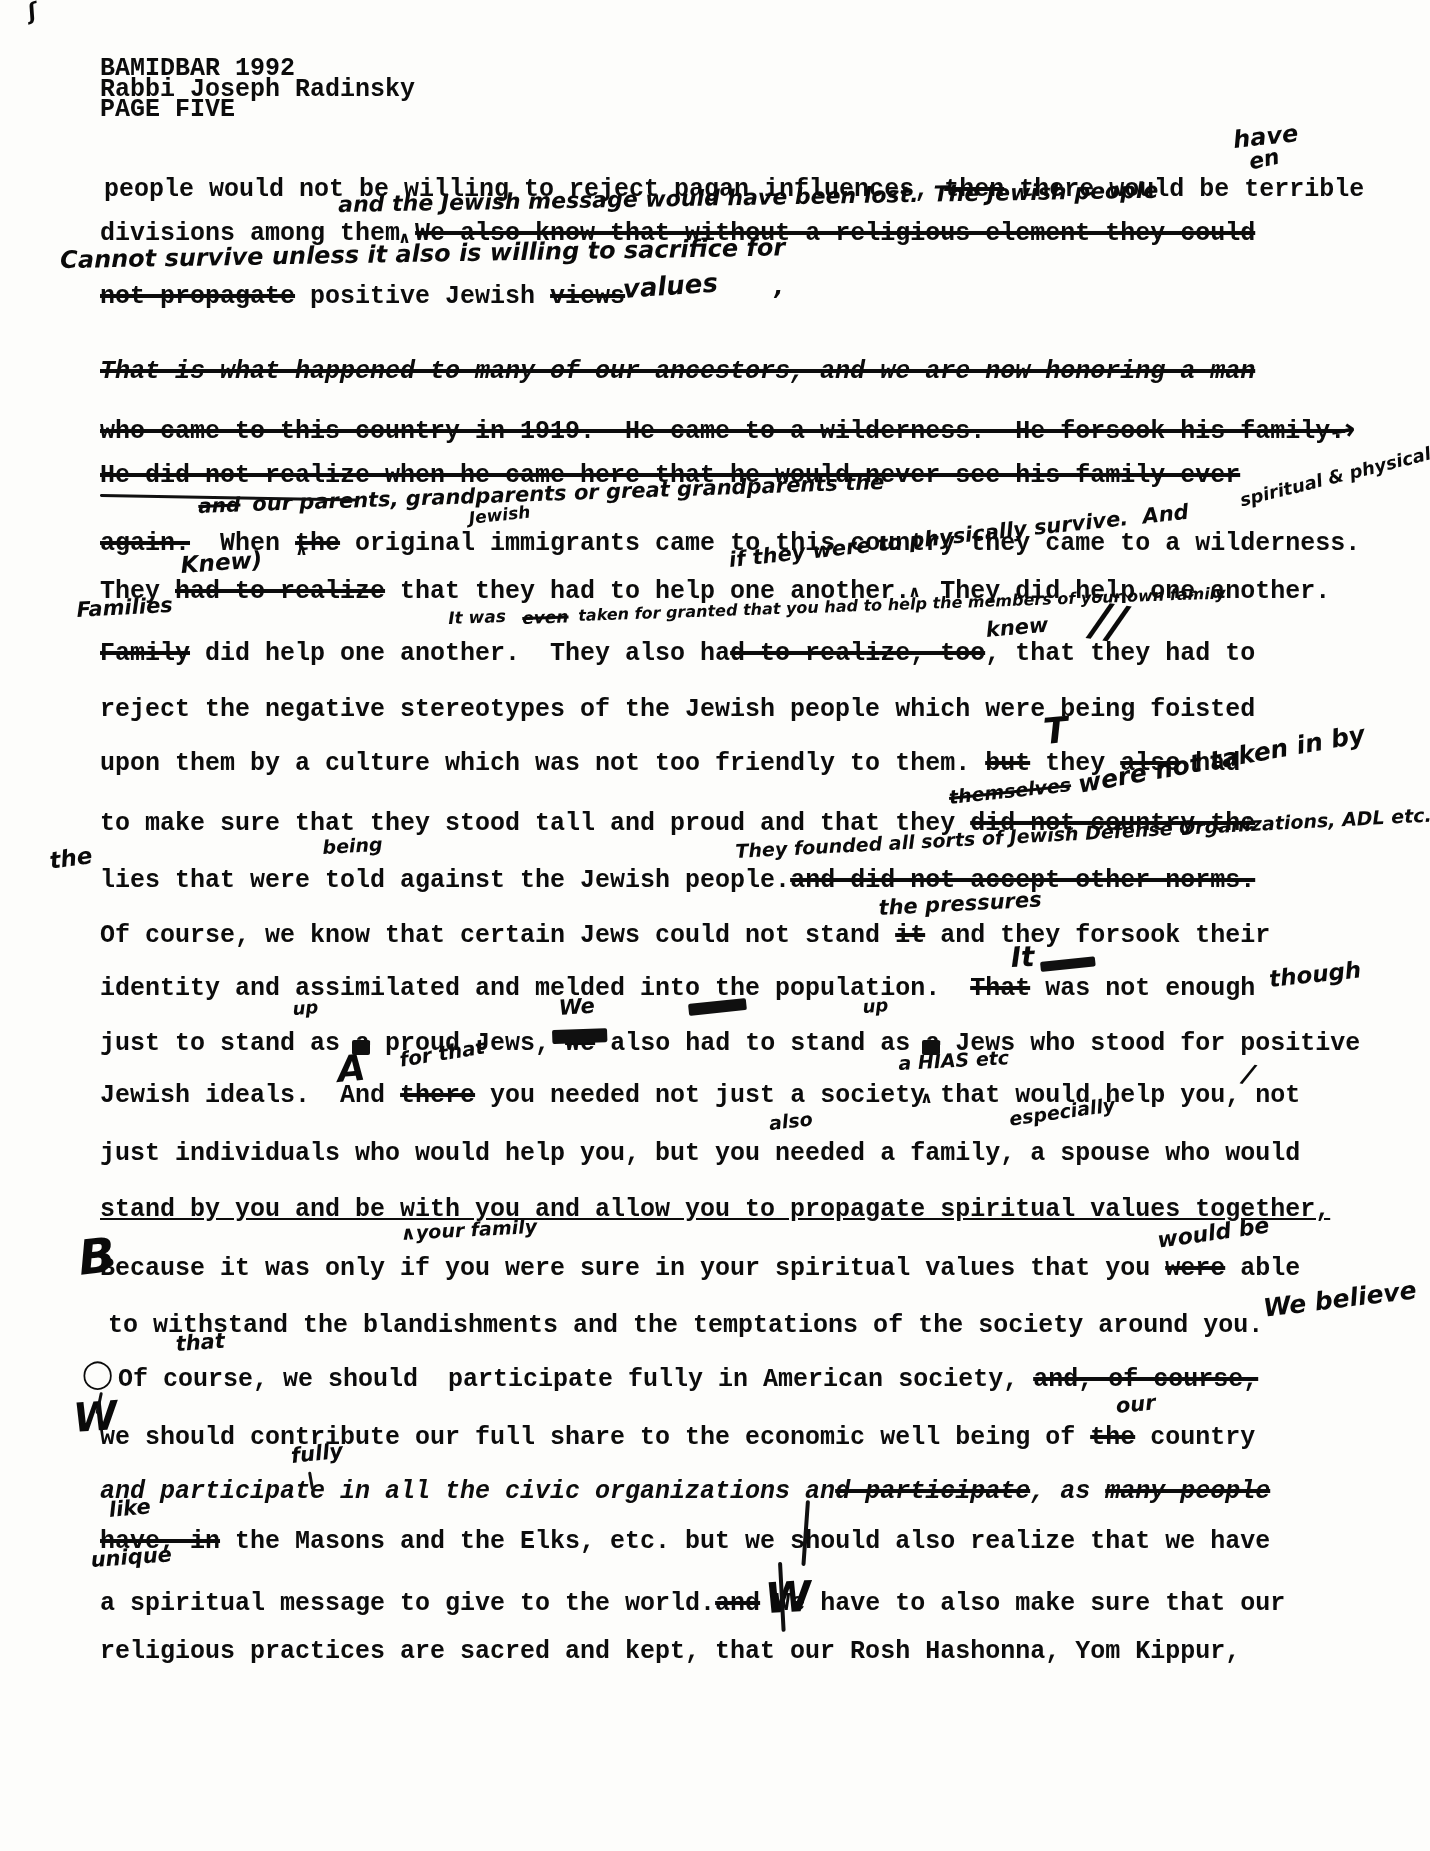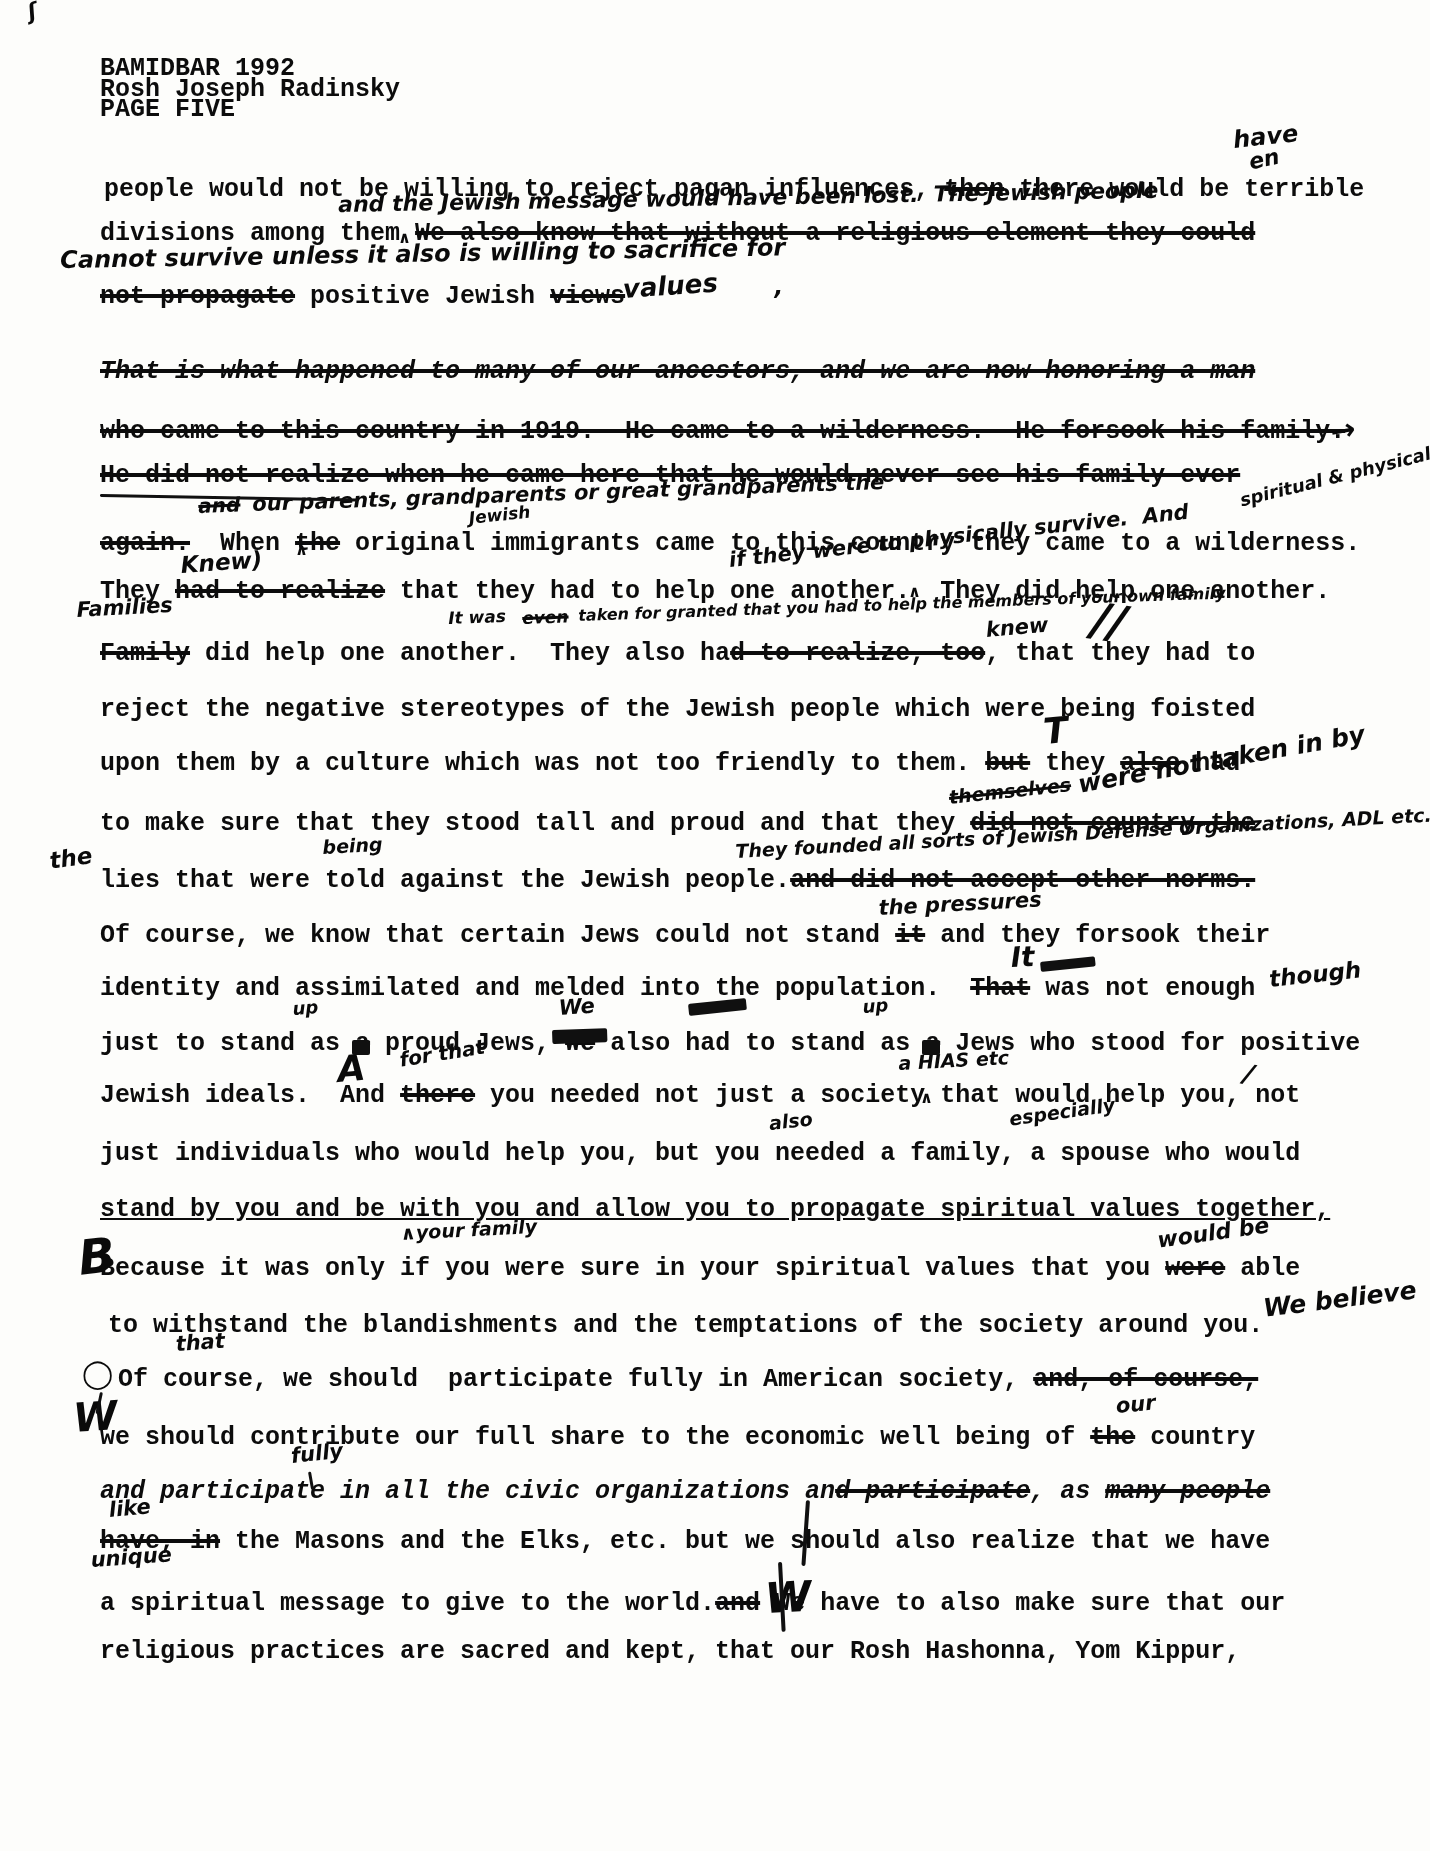--- a/index.html
+++ b/index.html
@@ -38,21 +38,21 @@
   .pen{
     position:absolute;background:#101010;border-radius:2px;
     transform-origin:left top;
   }
 </style>
 </head>
 <body>
 
 <div id="page">
   <div class="tl" style="left:100px;top:55px">BAMIDBAR 1992</div>
-  <div class="tl" style="left:100px;top:76px">Rosh Joseph Radinsky</div>
+  <div class="tl" style="left:100px;top:76px">Rabbi Joseph Radinsky</div>
   <div class="tl" style="left:100px;top:96px">PAGE FIVE</div>
   <div id="body-text">
       <div class="tl" style="left: 104px; top: 168px; margin-top: 8px;"><span>people would not be willing to reject pagan influences, </span><span class="st">then</span><span> there would be terrible</span></div>
       <div class="tl" style="left: 100px; top: 220px;"><span>divisions among them</span><span> </span><span class="st">We also know that without a religious element they could</span></div>
       <div class="tl" style="left: 100px; top: 283px;"><span class="st">not propagate</span><span> positive Jewish </span><span class="st">views</span></div>
       <div class="tl" style="left: 100px; top: 358px; font-style: italic;"><span class="st">That is what happened to many of our ancestors, and we are now honoring a man</span></div>
       <div class="tl" style="left: 100px; top: 418px;"><span class="st">who came to this country in 1919.  He came to a wilderness.  He forsook his family.</span></div>
       <div class="tl" style="left: 100px; top: 462px;"><span class="st">He did not realize when he came here that he would never see his family ever</span></div>
       <div class="tl" style="left: 100px; top: 530px;"><span class="st">again.</span><span>  When </span><span class="st">the</span><span> original immigrants came to this country they came to a wilderness.</span></div>
       <div class="tl" style="left: 100px; top: 578px;"><span>They </span><span class="st">had to realize</span><span> that they had to help one another.  They did help one another.</span></div>

